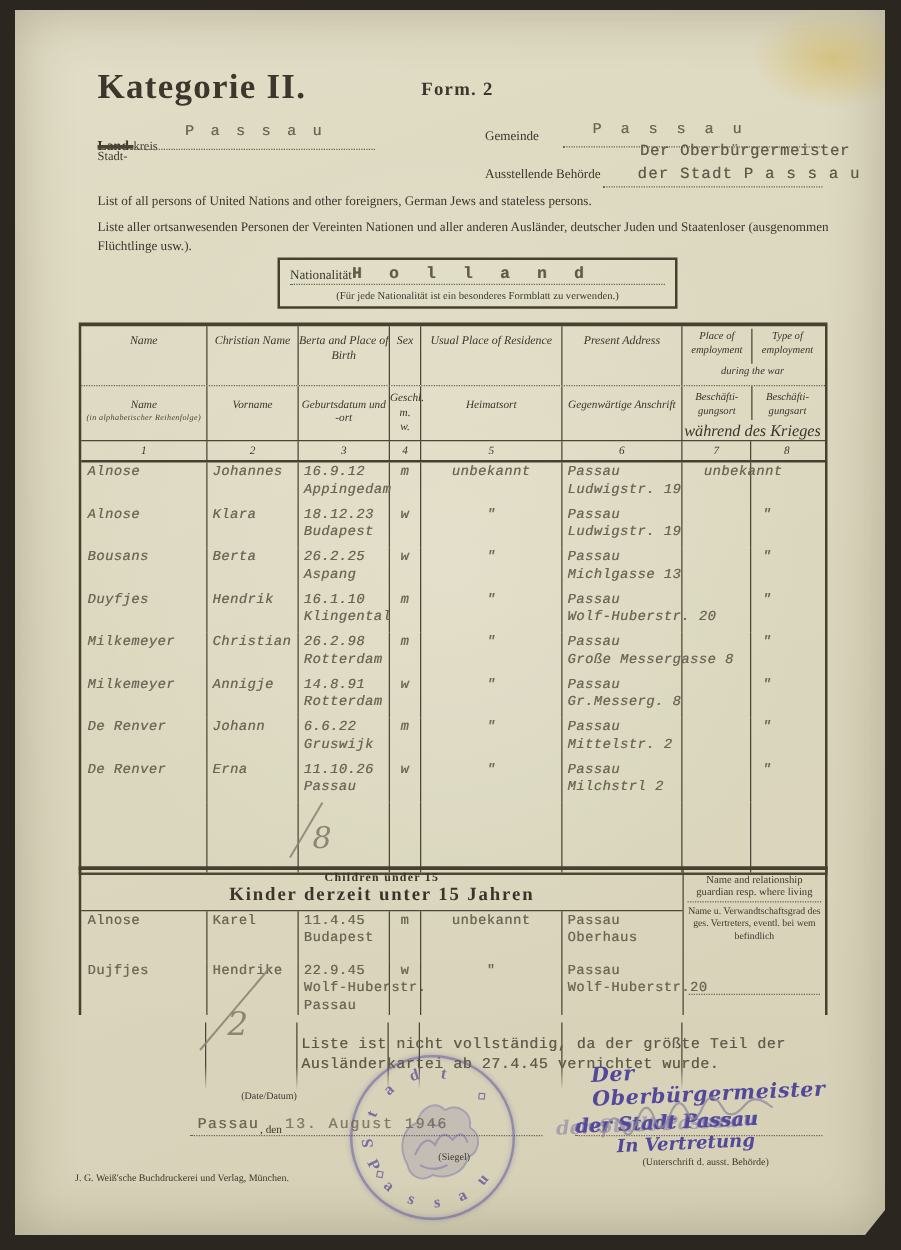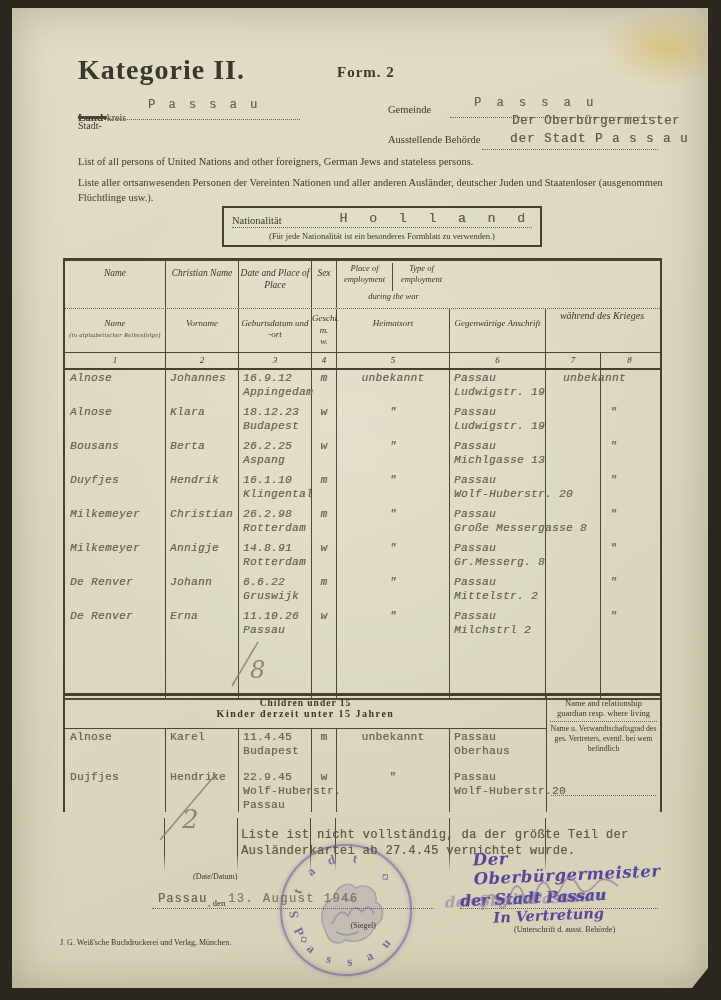--- a/index.html
+++ b/index.html
@@ -46,21 +46,21 @@
   .fr-behoerde-label{left:376px;top:126px;font-size:10.5px;}
   .fr-behoerde-value{left:498px;top:124px;font-size:12.5px;letter-spacing:1px;color:#5e5846;}
   .fr-behoerde-line{left:470px;top:140px;width:176px;height:1px;}
 
   .intro-en{left:66px;top:148px;width:600px;font-size:10.5px;}
   .intro-de{left:66px;top:167px;width:596px;font-size:10.5px;line-height:1.45;}
 
   .nat-box{left:210px;top:198px;width:300px;border:2px solid #46412f;padding:3px 8px 4px 8px;background:rgba(255,255,245,.06);}
   .nat-row{display:flex;align-items:flex-end;border-bottom:1px dotted #6b6554;padding-bottom:1px;}
   .nat-label{font-size:10.5px;}
-  .nat-value{flex:1;text-align:right;font-size:13px;font-weight:normal;letter-spacing:7px;color:#615b48;}
+  .nat-value{flex:1;text-align:left;font-size:13px;font-weight:bold;letter-spacing:7px;color:#615b48;}
   .nat-note{font-size:8.5px;text-align:center;margin-top:3px;}
 
   
   .main-table{left:51px;top:250px;width:595px;border:2px solid #46402f;border-top-width:3px;background:rgba(250,248,235,.05);font-style:italic;}
   .grid8{display:grid;grid-template-columns:101px 73px 73px 25px 113px 96px 55px 57px;}
   .grid7{display:grid;grid-template-columns:101px 73px 73px 25px 113px 96px 112px;}
   .hcell{border-right:1px solid #4c4636;text-align:center;font-size:9.5px;line-height:1.25;padding-top:7px;}
   .hcell:last-child,.ncell:last-child{border-right:none;}
   .band-en{border-bottom:1px dotted #6b6554;height:47px;}
   .band-de{height:43px;}
@@ -87,21 +87,21 @@
   .c6{padding-left:4px;}
   .c7{padding-left:17px;white-space:nowrap;}
   .c8{padding-left:9px;}
   .filler{height:56px;}
 
   
   .children{left:51px;top:685px;width:595px;display:flex;border:2px solid #46402f;border-top-width:3px;border-bottom:none;background:rgba(250,248,235,.04);}
   .ch-left{width:482px;border-right:1px solid #4c4636;}
   .ch-band{height:30px;text-align:center;border-bottom:1px solid #4c4636;padding-top:2px;}
   .ch-band .l1{font-size:9.5px;font-weight:bold;letter-spacing:1px;}
-  .ch-band .l2{font-size:10px;font-weight:bold;letter-spacing:1.5px;}
+  .ch-band .l2{font-size:15px;font-weight:bold;letter-spacing:1.5px;}
   .chrow{min-height:40px;}
   .chrow > .c{border-right:1px solid #4c4636;}
   .chrow > .c:last-child{border-right:none;}
   .ch-right{width:112px;position:relative;padding:2px 3px;}
   .g-en{font-size:8.5px;text-align:center;line-height:1.2;border-bottom:1px dotted #6b6554;padding-bottom:3px;}
   .g-de{font-size:7.8px;text-align:center;line-height:1.25;margin-top:2px;}
   .g-line{position:absolute;left:4px;right:4px;bottom:16px;border-bottom:1px dotted #6b6554;}
 
   .vline{position:absolute;width:1px;top:810px;height:54px;background:linear-gradient(#4c4636 65%,rgba(76,70,54,0));}
 
@@ -166,22 +166,24 @@
       <span class="nat-value typed">H o l l a n d</span>
     </div>
     <div class="nat-note printed">(Für jede Nationalität ist ein besonderes Formblatt zu verwenden.)</div>
   </div>
 
   <div class="abs main-table">
 
     <div class="grid7 band-en">
       <div class="hcell">Name</div>
       <div class="hcell">Christian Name</div>
-      <div class="hcell">Date and Place of Place</div>
+      <div class="hcell">Berta and Place of Birth</div>
       <div class="hcell">Sex</div>
+      <div class="hcell">Usual Place of Residence</div>
+      <div class="hcell">Present Address</div>
       <div class="hcell" style="padding-top:0;">
         <div class="sub-split">
           <div class="sub-l sub-caption">Place of employment</div>
           <div class="sub-r sub-caption">Type of employment</div>
         </div>
         <div style="font-size:8.5px;">during the war</div>
       </div>
     </div>
 
     <div class="grid7 band-de">
@@ -192,21 +194,25 @@
       <div class="hcell">Vorname</div>
       <div class="hcell">Geburtsdatum und -ort</div>
       <div class="hcell sexde" style="padding-top:4px;">
         <div>Geschl.</div>
         <div>m.</div>
         <div>w.</div>
       </div>
       <div class="hcell">Heimatsort</div>
       <div class="hcell">Gegenwärtige Anschrift</div>
       <div class="hcell" style="padding-top:0;">
-        <div style="font-size:10px;margin-top:1px;">während des Krieges</div>
+        <div class="sub-split" style="height:27px;">
+          <div class="sub-l merged" style="font-size:8.5px;padding-top:3px;">Beschäfti-gungsort</div>
+          <div class="sub-r merged" style="font-size:8.5px;padding-top:3px;">Beschäfti-gungsart</div>
+        </div>
+        <div style="font-size:13px;margin-top:1px;">während des Krieges</div>
       </div>
     </div>
 
     <div class="grid8 nband">
       <div class="ncell">1</div>
       <div class="ncell">2</div>
       <div class="ncell">3</div>
       <div class="ncell">4</div>
       <div class="ncell">5</div>
       <div class="ncell">6</div>

